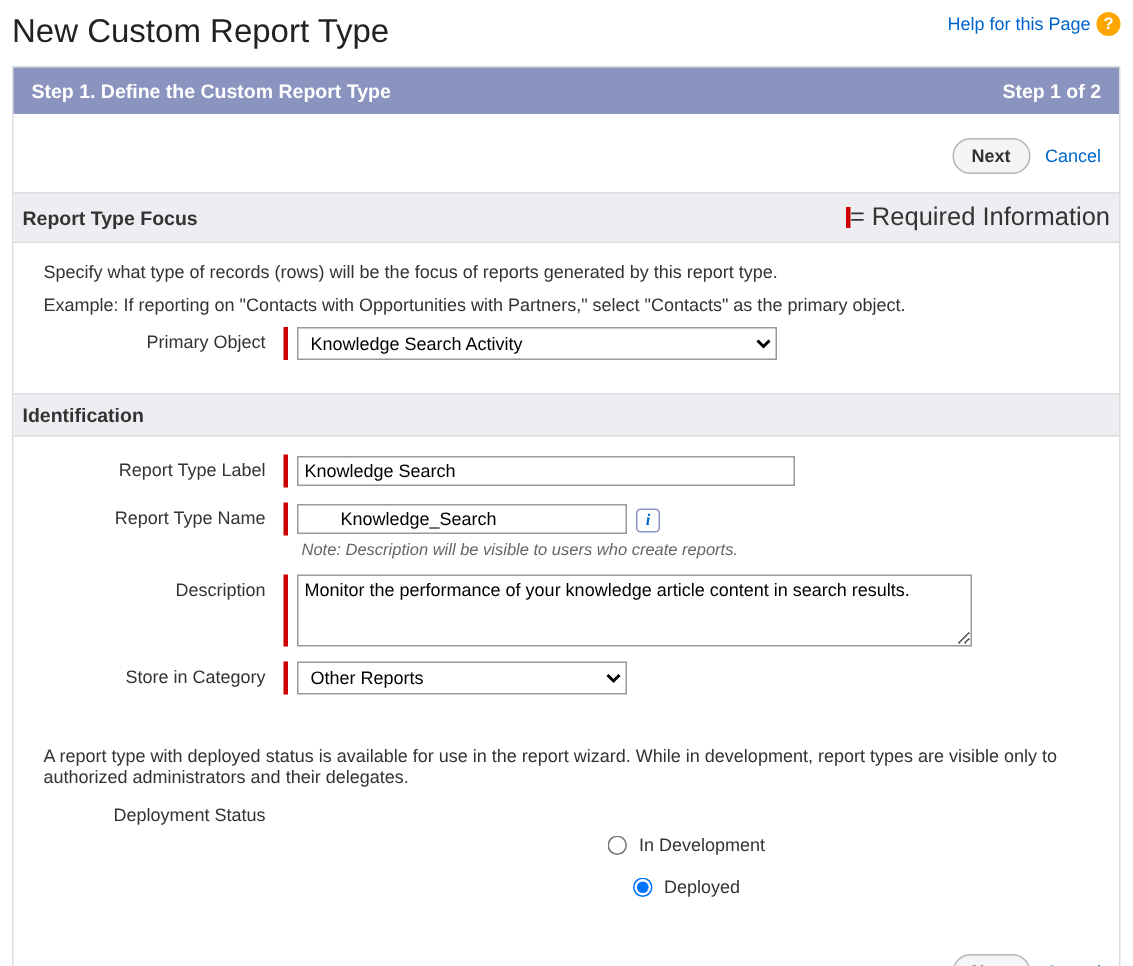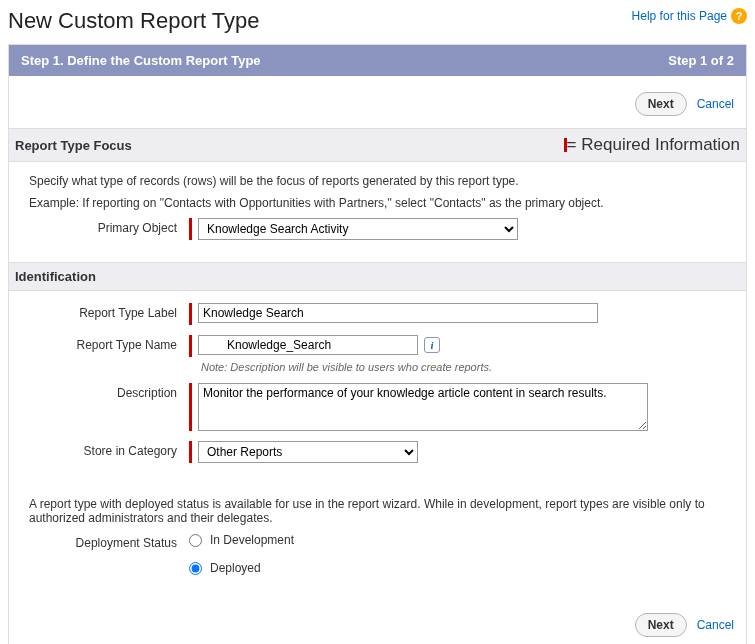--- a/index.html
+++ b/index.html
@@ -12,26 +12,26 @@
 .button-row { display: flex; justify-content: flex-end; align-items: center; gap: 10px; padding: 8px 12px 12px; }
 .btn { background: #f5f5f5; border: 1px solid #b5b5b5; border-radius: 12px; padding: 4px 12px; font-size: 12px; font-weight: bold; cursor: pointer; color: #333; }
 .link { color: #0066cc; text-decoration: none; cursor: pointer; font-size: 12px; }
 .section-header { background: #eeeef2; border-top: 1px solid #ddd; border-bottom: 1px solid #ddd; padding: 6px 6px; font-weight: bold; font-size: 13px; color: #333; display: flex; justify-content: space-between; align-items: center; }
 .required-legend { font-weight: normal; font-size: 17px; display: flex; align-items: center; gap: 0; }
 .required-bar { display: inline-block; width: 3px; height: 14px; background: #c00; }
 .section-body { padding: 12px 20px; }
 .helper-text { color: #333; margin-bottom: 8px; font-size: 12px; }
 .form-row { display: flex; align-items: flex-start; margin-bottom: 10px; }
 .form-label { width: 160px; text-align: right; padding-right: 12px; padding-top: 3px; font-size: 12px; color: #333; }
-.form-field { flex: 1; display: flex; align-items: flex-start; gap: 6px; }
+.form-field { flex: 1; display: flex; align-items: center; gap: 6px; }
 .req-marker { width: 3px; background: #c00; align-self: stretch; min-height: 22px; flex-shrink: 0; }
 select, input[type="text"], textarea { font-family: inherit; font-size: 12px; padding: 2px 4px; border: 1px solid #999; background: #fff; }
 select.wide { width: 320px; }
 select.med { width: 220px; }
-input.wide { width: 400px; }
+input.wide { width: 332px; }
 input.med { width: 220px; padding-left: 28px; }
 textarea.desc { width: 450px; height: 48px; resize: both; }
 .info-icon { width: 16px; height: 16px; border: 1px solid #8a94be; border-radius: 3px; display: inline-flex; align-items: center; justify-content: center; color: #0066cc; font-family: serif; font-weight: bold; font-style: italic; font-size: 11px; cursor: pointer; margin-top: 2px; }
 .note-text { font-style: italic; color: #666; font-size: 11px; margin-left: 172px; margin-top: -6px; margin-bottom: 10px; }
 .radio-row { display: flex; align-items: center; gap: 8px; margin-bottom: 8px; }
 .radio-row input { margin: 0; }
 .radio-row label { font-size: 12px; cursor: pointer; }
 .container { border: 1px solid #ddd; }
 </style>
 </head>
@@ -113,21 +113,21 @@
         <option>Other Reports</option>
       </select>
     </div>
   </div>
 </div>
 
 <div class="section-body">
   <p class="helper-text">A report type with deployed status is available for use in the report wizard. While in development, report types are visible only to authorized administrators and their delegates.</p>
   <div class="form-row">
     <div class="form-label">Deployment Status</div>
-    <div class="form-field" style="flex-direction: column;">
+    <div class="form-field" style="flex-direction: column; margin-top: 23px;">
       <div class="radio-row">
         <input type="radio" name="dep" id="dep-dev" style="">
         <label for="dep-dev">In Development</label>
       </div>
       <div class="radio-row">
         <input type="radio" name="dep" id="dep-deployed" checked="" style="">
         <label for="dep-deployed">Deployed</label>
       </div>
     </div>
   </div>

